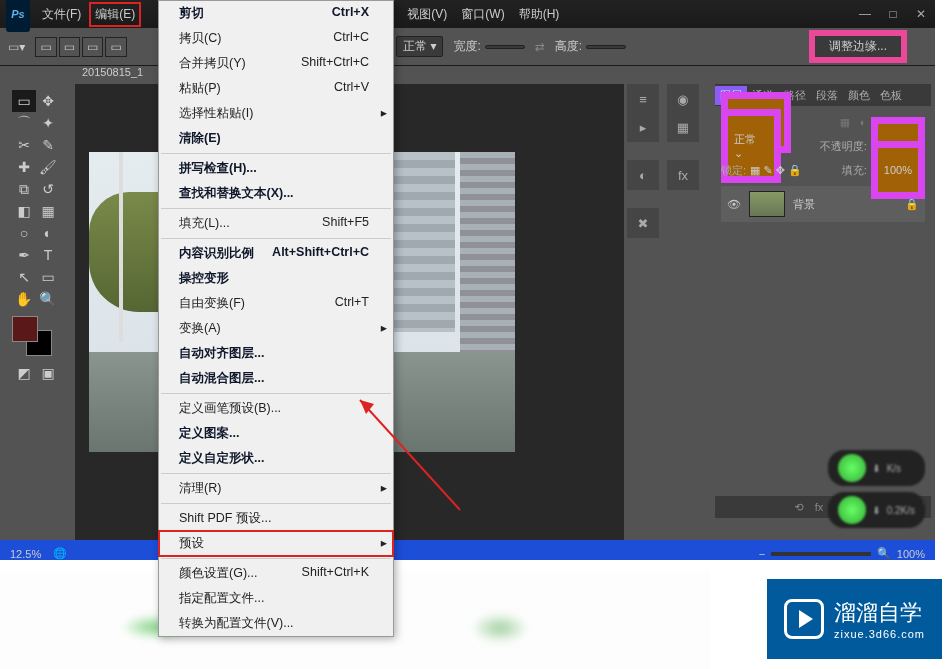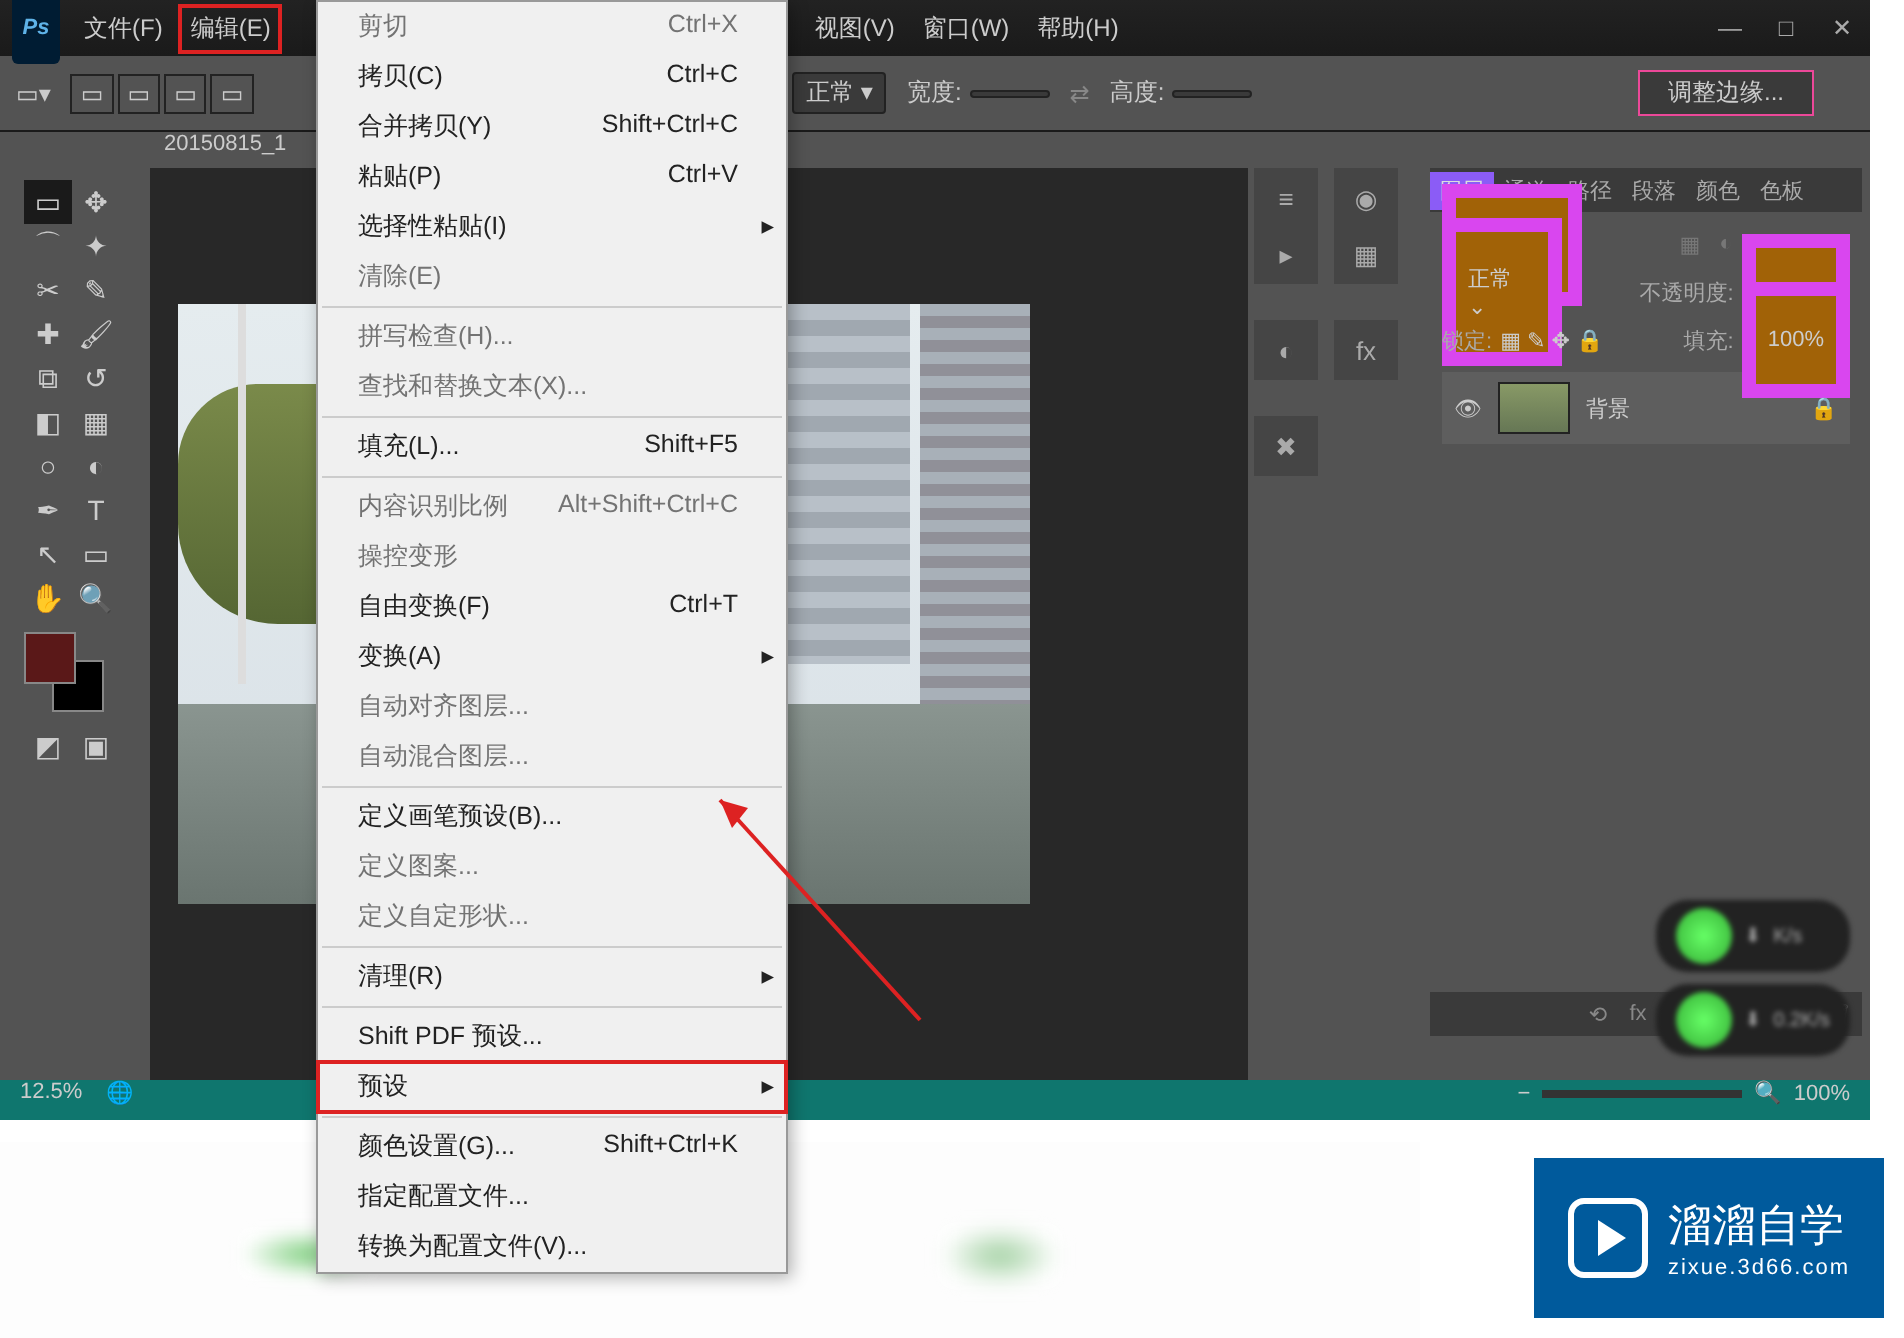--- a/index.html
+++ b/index.html
@@ -8,42 +8,42 @@
 .titlebar { height: 28px; background: linear-gradient(#222,#1a1a1a); display: flex; align-items: center; color: #ccc; font-size: 12px; }
 .ps-logo { width: 24px; height: 36px; margin: 0 6px; background:#001c33; color:#5fb3e8; display:flex; align-items:center; justify-content:center; font-weight:bold; font-size:11px; border-radius:3px;font-style:italic; }
 .menubar { display:flex; gap:2px; }
 .menu-item { padding: 4px 6px; cursor:default; }
 .menu-item.highlight { border:2px solid #d22; padding:2px 4px; }
 .win-controls { margin-left:auto; display:flex; }
 .win-btn { width:28px; height:20px; display:flex; align-items:center; justify-content:center; color:#aaa; }
 .options-bar { height:38px; background:#535353; border-bottom:1px solid #1a1a1a; display:flex; align-items:center; padding:0 8px; gap:10px; color:#ccc; font-size:12px; }
 .opts-group{display:flex;align-items:center;gap:4px;}
 .opts-sel{background:#3a3a3a;border:1px solid #222;padding:1px 6px;border-radius:2px;}
-.adjust-btn{background:#3a3a3a;border:1px solid #ec4899;padding:2px 14px;margin-left:auto;margin-right:20px;}
+.adjust-btn{background:#3a3a3a;border:6px solid #ec4899;padding:2px 14px;margin-left:auto;margin-right:20px;}
 .doc-tab { position:absolute; top:66px; left:82px; color:#ccc; font-size:11px; }
 .content-area { position:absolute; top:84px; left:75px; right:311px; bottom:20px; background:#282828; overflow:hidden; }
 .canvas-img { position:absolute; top:68px; left:14px; width:426px; height:300px; }
 .bldg{position:absolute;top:0;right:60px;width:90px;height:180px;background:repeating-linear-gradient(#b8c0c8 0 8px,#a0a8b0 8px 16px);}
 .bldg2{position:absolute;top:0;right:0;width:55px;height:200px;background:repeating-linear-gradient(#a8b0b8 0 6px,#909098 6px 12px);}
 .trees{position:absolute;top:40px;left:0;right:150px;height:120px;background:linear-gradient(#7a8a4a,#556633);border-radius:40px 60px 30px 50px;}
 .sky{position:absolute;inset:0;background:linear-gradient(#e5ecef,#d8e0e6);}
 .water{position:absolute;bottom:0;left:0;right:0;height:100px;background:linear-gradient(#8a9590,#6a7570);}
 .pole{position:absolute;top:0;left:30px;width:4px;height:190px;background:#ddd;}
-.status-bar { position:absolute; bottom:0; left:0; right:0; height:20px; background:#0f766e; color:#ccc; font-size:11px; display:flex; align-items:flex-start; padding:0 10px; gap:12px; }
+.status-bar { position:absolute; bottom:0; left:0; right:0; height:20px; background:#1d4ed8; color:#ccc; font-size:11px; display:flex; align-items:flex-end; padding:0 10px; gap:12px; }
 .zoom-right{margin-left:auto;display:flex;align-items:center;gap:6px;}
 .tools-panel { position:absolute; top:86px; left:8px; width:56px; background:#535353; padding:4px; }
 .tool-row{display:flex;}
 .tool{width:24px;height:22px;display:flex;align-items:center;justify-content:center;color:#ccc;font-size:14px;}
 .tool.active{background:#1a1a1a;}
 .swatches{margin-top:6px;position:relative;width:40px;height:40px;}
 .fg-sw{position:absolute;top:0;left:0;width:26px;height:26px;background:#5a1818;border:1px solid #888;}
 .bg-sw{position:absolute;bottom:0;right:0;width:26px;height:26px;background:#000;border:1px solid #888;}
 .dropdown-menu { position:absolute; top:0px; left:158px; width:236px; background:#f0f0f0; border:1px solid #999; box-shadow:2px 2px 8px rgba(0,0,0,.3); font-size:12.5px; color:#222; z-index:100; }
 .dm-item { padding:4px 24px 4px 20px; display:flex; justify-content:space-between; cursor:default; position:relative; }
-.dm-item.disabled{color:#737373;}
+.dm-item.disabled{color:#0f172a;font-weight:bold;}
 .dm-sep{height:1px;background:#ccc;margin:2px 2px;}
 .dm-item .arrow{position:absolute;right:6px;}
 .dm-item.boxed{ outline:2px solid #d22; outline-offset:-1px;}
 .annot-arrow{position:absolute;z-index:102;}
 .right-docks{position:absolute;top:84px;right:220px;width:88px;color:#aaa;}
 .dock-col{position:absolute;width:32px;background:#454545;padding:4px 0;display:flex;flex-direction:column;gap:6px;align-items:center;}
 .dock-ico{width:22px;height:22px;display:flex;align-items:center;justify-content:center;font-size:13px;}
 .panels { position:absolute; top:84px; right:4px; width:216px; color:#ccc; font-size:11px; }
 .panel-tabs{display:flex;background:#3a3a3a;height:22px;align-items:center;}
 .ptab{padding:2px 5px;color:#aaa;font-size:11px;}

